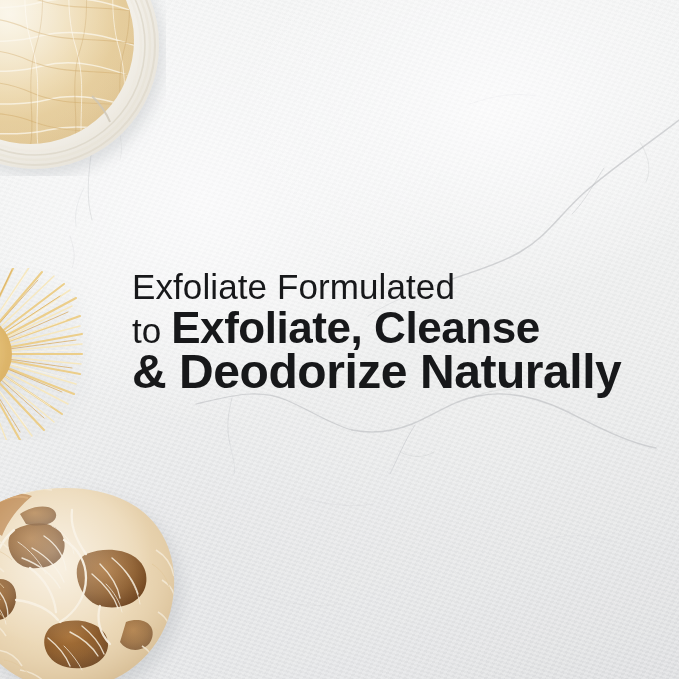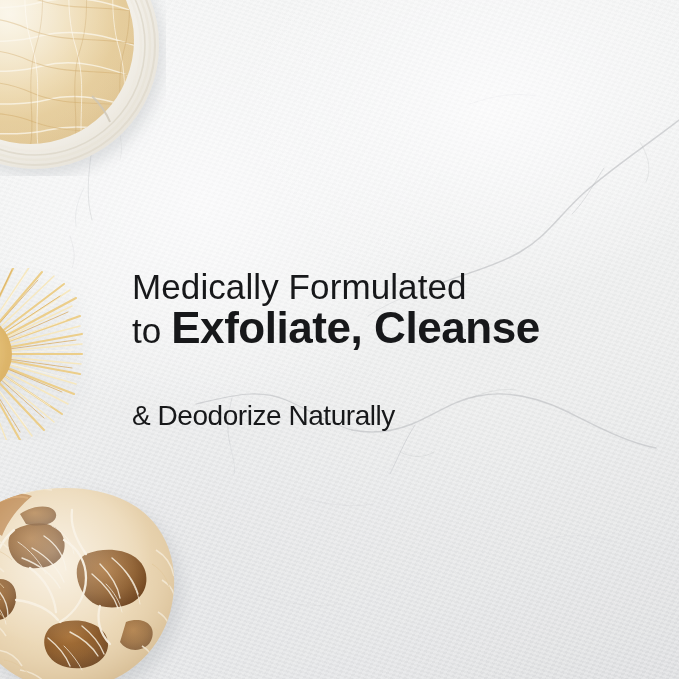--- a/index.html
+++ b/index.html
@@ -64,21 +64,21 @@
     letter-spacing: -0.2px;
   }
   .hl-line {
     display: block;
     white-space: nowrap;
     font-size: 35px;
   }
   .hl-light { font-weight: 400; letter-spacing: 0.1px; }
   .hl-bold  { font-weight: 800; letter-spacing: -0.45px; font-size: 44px; }
   #hl-line-1 { font-weight: 300; letter-spacing: 0.1px; }
-  #hl-line-3 { font-weight: 400; letter-spacing: -0.45px; font-size: 28px; margin-top: 44px; }
+  #hl-line-3 { font-weight: 700; letter-spacing: -0.45px; font-size: 48px; }
 </style>
 </head>
 <body>
 
 <div id="banner">
 
   <div class="marble-base"></div>
 
   <div class="vein-layer">
     <svg viewBox="0 0 679 679" preserveAspectRatio="none" aria-hidden="true">
@@ -413,20 +413,20 @@
           <stop offset="0%" stop-color="#ffffff" stop-opacity=".35"></stop>
           <stop offset="55%" stop-color="#ffffff" stop-opacity="0"></stop>
           <stop offset="100%" stop-color="#7d5a2c" stop-opacity=".22"></stop>
         </radialGradient>
         <rect x="0" y="0" width="232" height="218" fill="url(#sliceVig)"></rect>
       </g>
     </svg>
   </div>
 
   <div id="headline">
-    <span class="hl-line" id="hl-line-1">Medically Formulated</span>
+    <span class="hl-line" id="hl-line-1">Exfoliate Formulated</span>
     <span class="hl-line" id="hl-line-2">
       <span class="hl-light">to </span><span class="hl-bold">Exfoliate, Cleanse</span>
     </span>
     <span class="hl-line" id="hl-line-3">&amp; Deodorize Naturally</span>
   </div>
 
 </div>
 
 </body></html>

